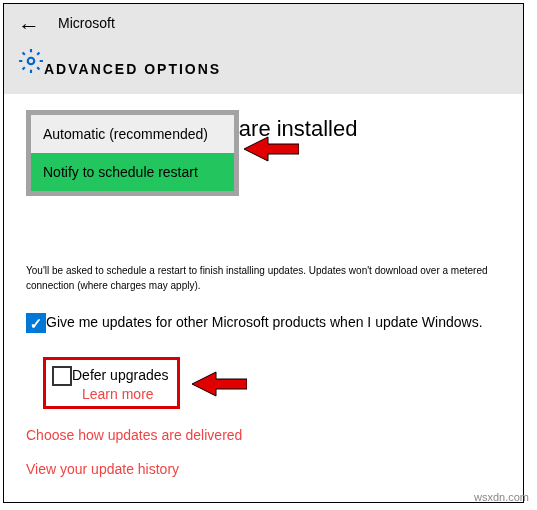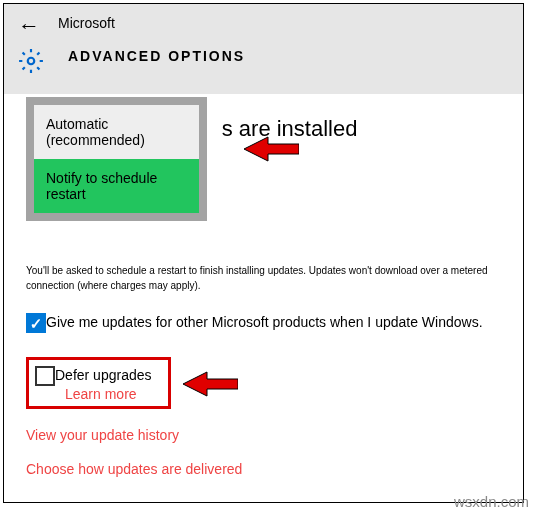--- a/index.html
+++ b/index.html
@@ -35,22 +35,22 @@
     .back-arrow {
       font-size: 22px;
       line-height: 1;
       cursor: pointer;
     }
     .settings-label {
       font-size: 14px;
     }
     .header-title-row {
       display: flex;
-      align-items: flex-start;
-      gap: 24px;
+      align-items: flex-end;
+      gap: 0;
     }
     .gear {
       color: #0066cc;
     }
     .page-title {
       font-size: 14px;
       font-weight: 600;
       letter-spacing: 2px;
       text-transform: uppercase;
     }
@@ -59,24 +59,24 @@
       position: relative;
     }
     .section-heading {
       font-size: 22px;
       font-weight: 400;
       margin: 8px 0 14px 0;
       position: relative;
       z-index: 0;
     }
     .dropdown-box {
-      border: 8px solid #a3a3a3;
-      width: 181px;
+      border: 5px solid #a3a3a3;
+      width: 213px;
       position: absolute;
-      top: 3px;
+      top: 16px;
       left: 22px;
       z-index: 2;
     }
     .dropdown-item {
       padding: 11px 12px;
       font-size: 14px;
       background: #eee;
       cursor: pointer;
     }
     .dropdown-item.selected {
@@ -117,41 +117,42 @@
       font-weight: bold;
       line-height: 1;
     }
     .cb-label {
       font-size: 14px;
       line-height: 1.4;
     }
     .defer-box {
       border: 3px solid #d80000;
       display: inline-block;
-      padding: 6px 16px 4px 6px;
+      padding: 6px 8px 4px 6px;
       margin-top: 14px;
+      margin-left: 17px;
     }
     .link {
       color: #ef4444;
       font-size: 14px;
       cursor: pointer;
       display: block;
     }
     .link.spaced {
       margin-top: 18px;
     }
     .arrow-annot {
       position: absolute;
       z-index: 3;
     }
     .watermark {
       position: absolute;
       right: 8px;
-      bottom: 0;
-      font-size: 15px;
+      bottom: 7px;
+      font-size: 11px;
       color: #888;
     }
   </style>
 </head>
 <body>
 
 <div class="frame">
   <div class="header">
     <div class="header-top">
       <span class="back-arrow">←</span>
@@ -197,18 +198,18 @@
           <div class="cb"></div>
           <div class="cb-label">Defer upgrades</div>
         </div>
         <span class="link" style="margin-left:30px; margin-top:-2px;">Learn more</span>
       </div>
       <svg class="arrow-annot" style="position:relative; left:12px; top:8px;" width="55" height="30" viewBox="0 0 55 30">
         <polygon points="0,15 24,3 24,10 55,10 55,20 24,20 24,27" fill="#e00000" stroke="#000" stroke-width="1"></polygon>
       </svg>
     </div>
 
+    <span class="link spaced">Choose how updates are delivered</span>
     <span class="link spaced">View your update history</span>
-    <span class="link spaced">Choose how updates are delivered</span>
   </div>
 </div>
 
 <div class="watermark">wsxdn.com</div>
 
 </body></html>

